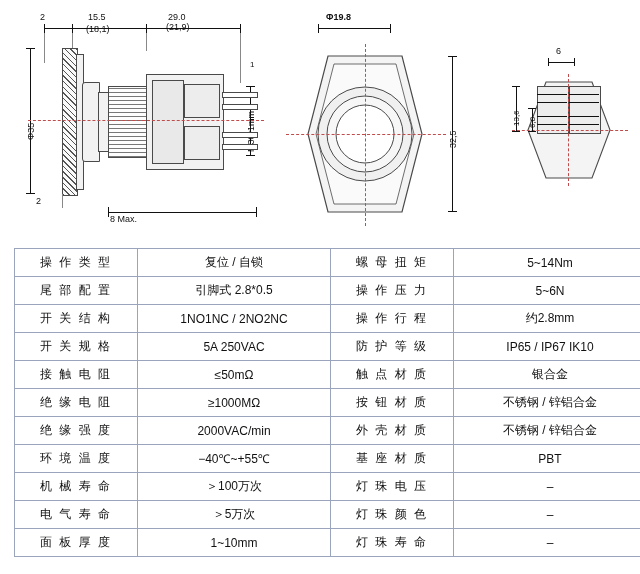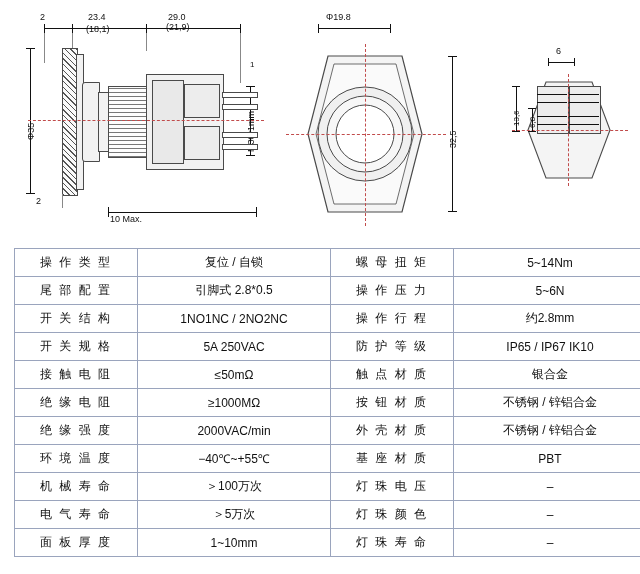--- a/index.html
+++ b/index.html
@@ -60,21 +60,21 @@
 
     <div>
 
       <div class="hline" style="left:44px;top:28px;width:196px;"></div>
       <div class="vline" style="left:44px;top:24px;height:9px;"></div>
       <div class="vline" style="left:72px;top:24px;height:9px;"></div>
       <div class="vline" style="left:146px;top:24px;height:9px;"></div>
       <div class="vline" style="left:240px;top:24px;height:9px;"></div>
 
       <div class="dim" style="left:40px;top:12px;">2</div>
-      <div class="dim" style="left:88px;top:12px;">23.4</div>
+      <div class="dim" style="left:88px;top:12px;">15.5</div>
       <div class="dim" style="left:86px;top:24px;">(18,1)</div>
       <div class="dim" style="left:168px;top:12px;">29.0</div>
       <div class="dim" style="left:166px;top:22px;">(21,9)</div>
 
       <div class="ext" style="left:44px;top:33px;height:30px;"></div>
       <div class="ext" style="left:72px;top:33px;height:30px;"></div>
       <div class="ext" style="left:146px;top:33px;height:18px;"></div>
       <div class="ext" style="left:240px;top:33px;height:50px;"></div>
 
       <div class="hatch" style="left:62px;top:48px;width:14px;height:146px;"></div>
@@ -110,29 +110,29 @@
       <div class="dash-h" style="left:28px;top:120px;width:236px;"></div>
 
       <div class="dim small" style="left:250px;top:60px;">1</div>
 
       <div class="dim" style="left:36px;top:196px;">2</div>
       <div class="ext" style="left:62px;top:194px;height:14px;"></div>
 
       <div class="hline" style="left:108px;top:212px;width:148px;"></div>
       <div class="vline" style="left:108px;top:207px;height:10px;"></div>
       <div class="vline" style="left:256px;top:207px;height:10px;"></div>
-      <div class="dim" style="left:110px;top:214px;">10 Max.</div>
+      <div class="dim" style="left:110px;top:214px;">8 Max.</div>
     </div>
 
     <div>
 
       <div class="hline" style="left:318px;top:28px;width:72px;"></div>
       <div class="vline" style="left:318px;top:24px;height:9px;"></div>
       <div class="vline" style="left:390px;top:24px;height:9px;"></div>
-      <div class="dim" style="left:326px;top:12px;">Φ19.8</div>
+      <div class="dim" style="left:326px;top:12px;font-weight:bold;">Φ19.8</div>
 
       <svg width="150" height="190" style="position:absolute;left:290px;top:38px;">
         <polygon points="38,18 112,18 132,96 112,174 38,174 18,96" fill="#f4f4f4" stroke="#4a4a4a" stroke-width="1.2"></polygon>
         <polygon points="44,26 106,26 124,96 106,166 44,166 26,96" fill="#fafafa" stroke="#4a4a4a" stroke-width="0.8"></polygon>
         <circle cx="75" cy="96" r="47" fill="#f0f0f0" stroke="#4a4a4a" stroke-width="1"></circle>
         <circle cx="75" cy="96" r="38" fill="#f7f7f7" stroke="#4a4a4a" stroke-width="1"></circle>
         <circle cx="75" cy="96" r="29" fill="#ffffff" stroke="#4a4a4a" stroke-width="1"></circle>
       </svg>
 
       <div class="dash-h" style="left:286px;top:134px;width:160px;"></div>

